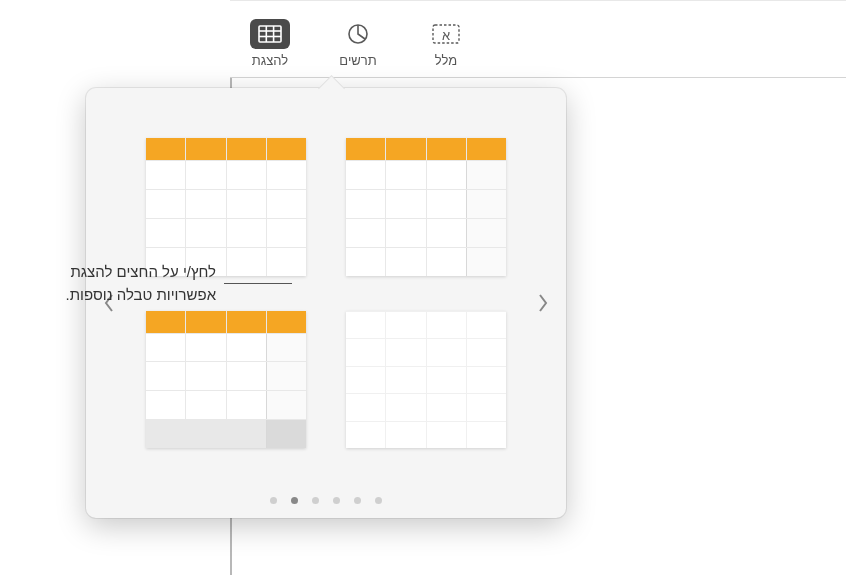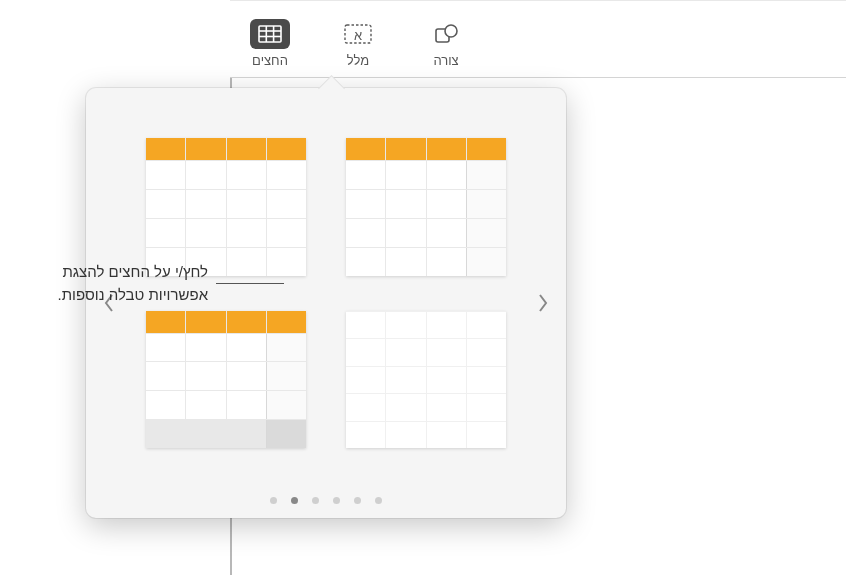--- a/index.html
+++ b/index.html
@@ -176,21 +176,21 @@
       border-radius: 50%;
       background: #cfcfcf;
       cursor: pointer;
     }
     .dot.active {
       background: #888;
     }
     .callout {
       position: absolute;
       top: 260px;
-      left: 4px;
+      left: 12px;
       width: 280px;
       display: flex;
       align-items: center;
       direction: rtl;
     }
     .callout-line {
       width: 100px;
       height: 1px;
       background: #555;
       margin-left: 8px;
@@ -210,43 +210,43 @@
   <div class="toolbar-button active">
     <div class="icon-box">
       <svg width="26" height="20" viewBox="0 0 26 20" fill="none" stroke="currentColor" stroke-width="1.6">
         <rect x="2" y="2" width="22" height="16" rx="1"></rect>
         <line x1="2" y1="7" x2="24" y2="7"></line>
         <line x1="2" y1="12.5" x2="24" y2="12.5"></line>
         <line x1="9.3" y1="2" x2="9.3" y2="18"></line>
         <line x1="16.6" y1="2" x2="16.6" y2="18"></line>
       </svg>
     </div>
-    <span class="toolbar-label">החצים</span>
-  </div>
-
+    <span class="toolbar-label">להצגת</span>
+  </div>
+
+  <div class="toolbar-button">
+    <div class="icon-box">
+      <svg width="24" height="24" viewBox="0 0 24 24" fill="none" stroke="currentColor" stroke-width="1.6">
+        <circle cx="12" cy="12" r="9"></circle>
+        <path d="M12 3 L12 12 L19 17"></path>
+      </svg>
+    </div>
+    <span class="toolbar-label">תרשים</span>
+  </div>
 
   <div class="toolbar-button">
     <div class="icon-box">
       <svg width="30" height="22" viewBox="0 0 30 22" fill="none" stroke="currentColor" stroke-width="1.4" stroke-dasharray="2.5 2">
         <rect x="2" y="2" width="26" height="18" rx="2"></rect>
         <text x="15" y="17" text-anchor="middle" font-size="13" fill="currentColor" stroke="none" font-family="sans-serif">א</text>
       </svg>
     </div>
     <span class="toolbar-label">מלל</span>
   </div>
 
-  <div class="toolbar-button">
-    <div class="icon-box">
-      <svg width="26" height="22" viewBox="0 0 26 22" fill="none" stroke="currentColor" stroke-width="1.6">
-        <rect x="3" y="6" width="13" height="13" rx="2"></rect>
-        <circle cx="18" cy="8" r="6" fill="#fff"></circle>
-      </svg>
-    </div>
-    <span class="toolbar-label">צורה</span>
-  </div>
 </div>
 
 <div class="canvas-area"></div>
 
 <div class="popover">
   <div class="popover-grid">
 
     <div class="table-thumb">
       <div class="table-thumb-header">
         <div class="hcell"></div>

